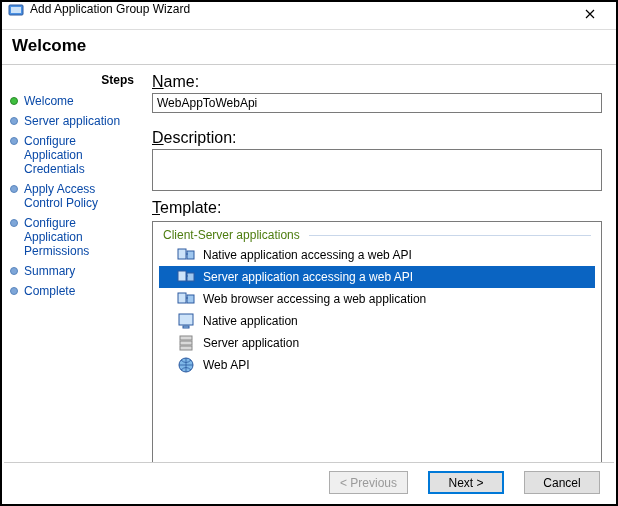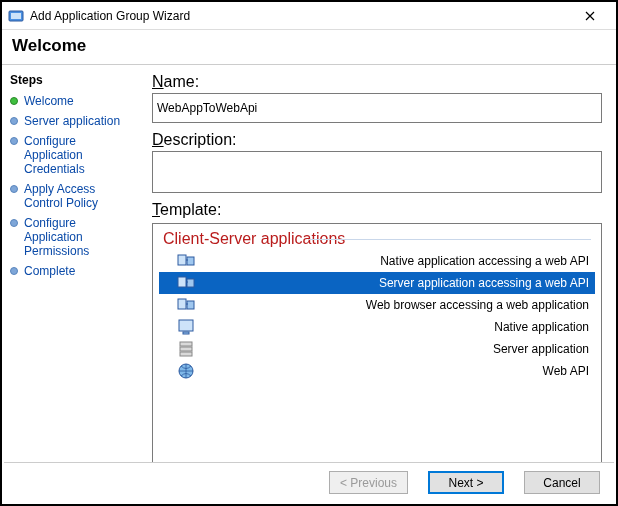--- a/index.html
+++ b/index.html
@@ -10,21 +10,21 @@
     background: #fff;
     color: #000;
     width: 618px;
     height: 506px;
     overflow: hidden;
     border: 2px solid #000;
   }
   .titlebar {
     height: 28px;
     display: flex;
-    align-items: center;
+    align-items: flex-start;
     padding: 0 6px;
     border-bottom: 1px solid #ddd;
   }
   .titlebar .app-icon {
     width: 16px; height: 16px;
     margin-right: 6px;
     display: inline-flex; align-items:center; justify-content:center;
   }
   .titlebar .title { flex: 1; font-size: 12px; }
   .titlebar .close {
@@ -48,20 +48,21 @@
   }
   .sidebar {
     width: 140px;
     padding: 6px 4px;
     border-right: 0px solid #ddd;
   }
   .sidebar .steps-label {
     font-weight: bold;
     font-size: 12px;
     padding: 2px 4px 4px 4px;
+    text-align: right;
   }
   .step-item {
     display: flex;
     align-items: flex-start;
     gap: 6px;
     padding: 3px 4px;
     line-height: 14px;
     cursor: default;
   }
   .step-bullet {
@@ -84,21 +85,21 @@
     flex-direction: column;
   }
   .field-label {
     font-size: 16px;
     margin-top: 2px;
     margin-bottom: 2px;
   }
   .field-label .ul { text-decoration: underline; }
   input.text {
     width: 100%;
-    height: 30px;
+    height: 20px;
     border: 1px solid #7a7a7a;
     padding: 2px 4px;
     font: inherit;
     background:#fff;
   }
   textarea.desc {
     width: 100%;
     height: 42px;
     border: 1px solid #7a7a7a;
     resize: none;
@@ -108,41 +109,40 @@
   }
   .template-box {
     border: 1px solid #7a7a7a;
     flex: 1;
     min-height: 200px;
     background:#fff;
     padding: 4px 6px 6px 6px;
     margin-top:2px;
   }
   .group-header {
-    color: #b91c1c;
-    font-size: 16px;
+    color: #4d7c0f;
+    font-size: 12px;
     padding: 2px 0 2px 4px;
     position: relative;
   }
   .group-header::after {
     content: "";
     position: absolute;
     left: 150px;
     right: 4px;
     top: 50%;
     border-top: 1px solid #c9d7ea;
   }
   .group-header.short::after { left: 160px; }
   .tmpl-item {
     display: flex;
     align-items: center;
     gap: 8px;
     padding: 3px 6px 3px 18px;
     height: 22px;
-    justify-content: space-between;
   }
   .tmpl-item.selected {
     background: #0a64c2;
     color: #fff;
   }
   .tmpl-icon {
     width: 18px; height: 18px;
     display:inline-flex; align-items:center; justify-content:center;
     flex:none;
   }
@@ -229,30 +229,34 @@
           <div class="step-item">
             <span class="step-bullet"></span>
             <span class="step-text">Apply Access Control Policy</span>
           </div>
           <div class="step-item">
             <span class="step-bullet"></span>
             <span class="step-text">Configure Application Permissions</span>
           </div>
           <div class="step-item">
             <span class="step-bullet"></span>
+            <span class="step-text">Summary</span>
+          </div>
+          <div class="step-item">
+            <span class="step-bullet"></span>
             <span class="step-text">Complete</span>
           </div>
         </div>
   </div>
 
   <div class="main">
     <div class="field-label"><span class="ul">N</span><span>ame:</span></div>
     <input class="text" type="text" value="WebAppToWebApi" style="">
 
-    <div class="field-label" style="margin-top:8px"><span class="ul">D</span><span>escription:</span></div>
+    <div class="field-label" style="margin-top:16px"><span class="ul">D</span><span>escription:</span></div>
     <textarea class="desc" style=""></textarea>
 
     <div class="field-label" style="margin-top:8px"><span class="ul">T</span><span>emplate:</span></div>
     <div class="template-box">
       <div class="group-header">Client-Server applications</div>
       <div id="g1">
             <div class="tmpl-item">
               <span class="tmpl-icon">
                 <svg width="18" height="18" viewBox="0 0 18 18">
                   <rect x="1" y="3" width="8" height="10" fill="#cde3f9" stroke="#2c5aa0"></rect>

